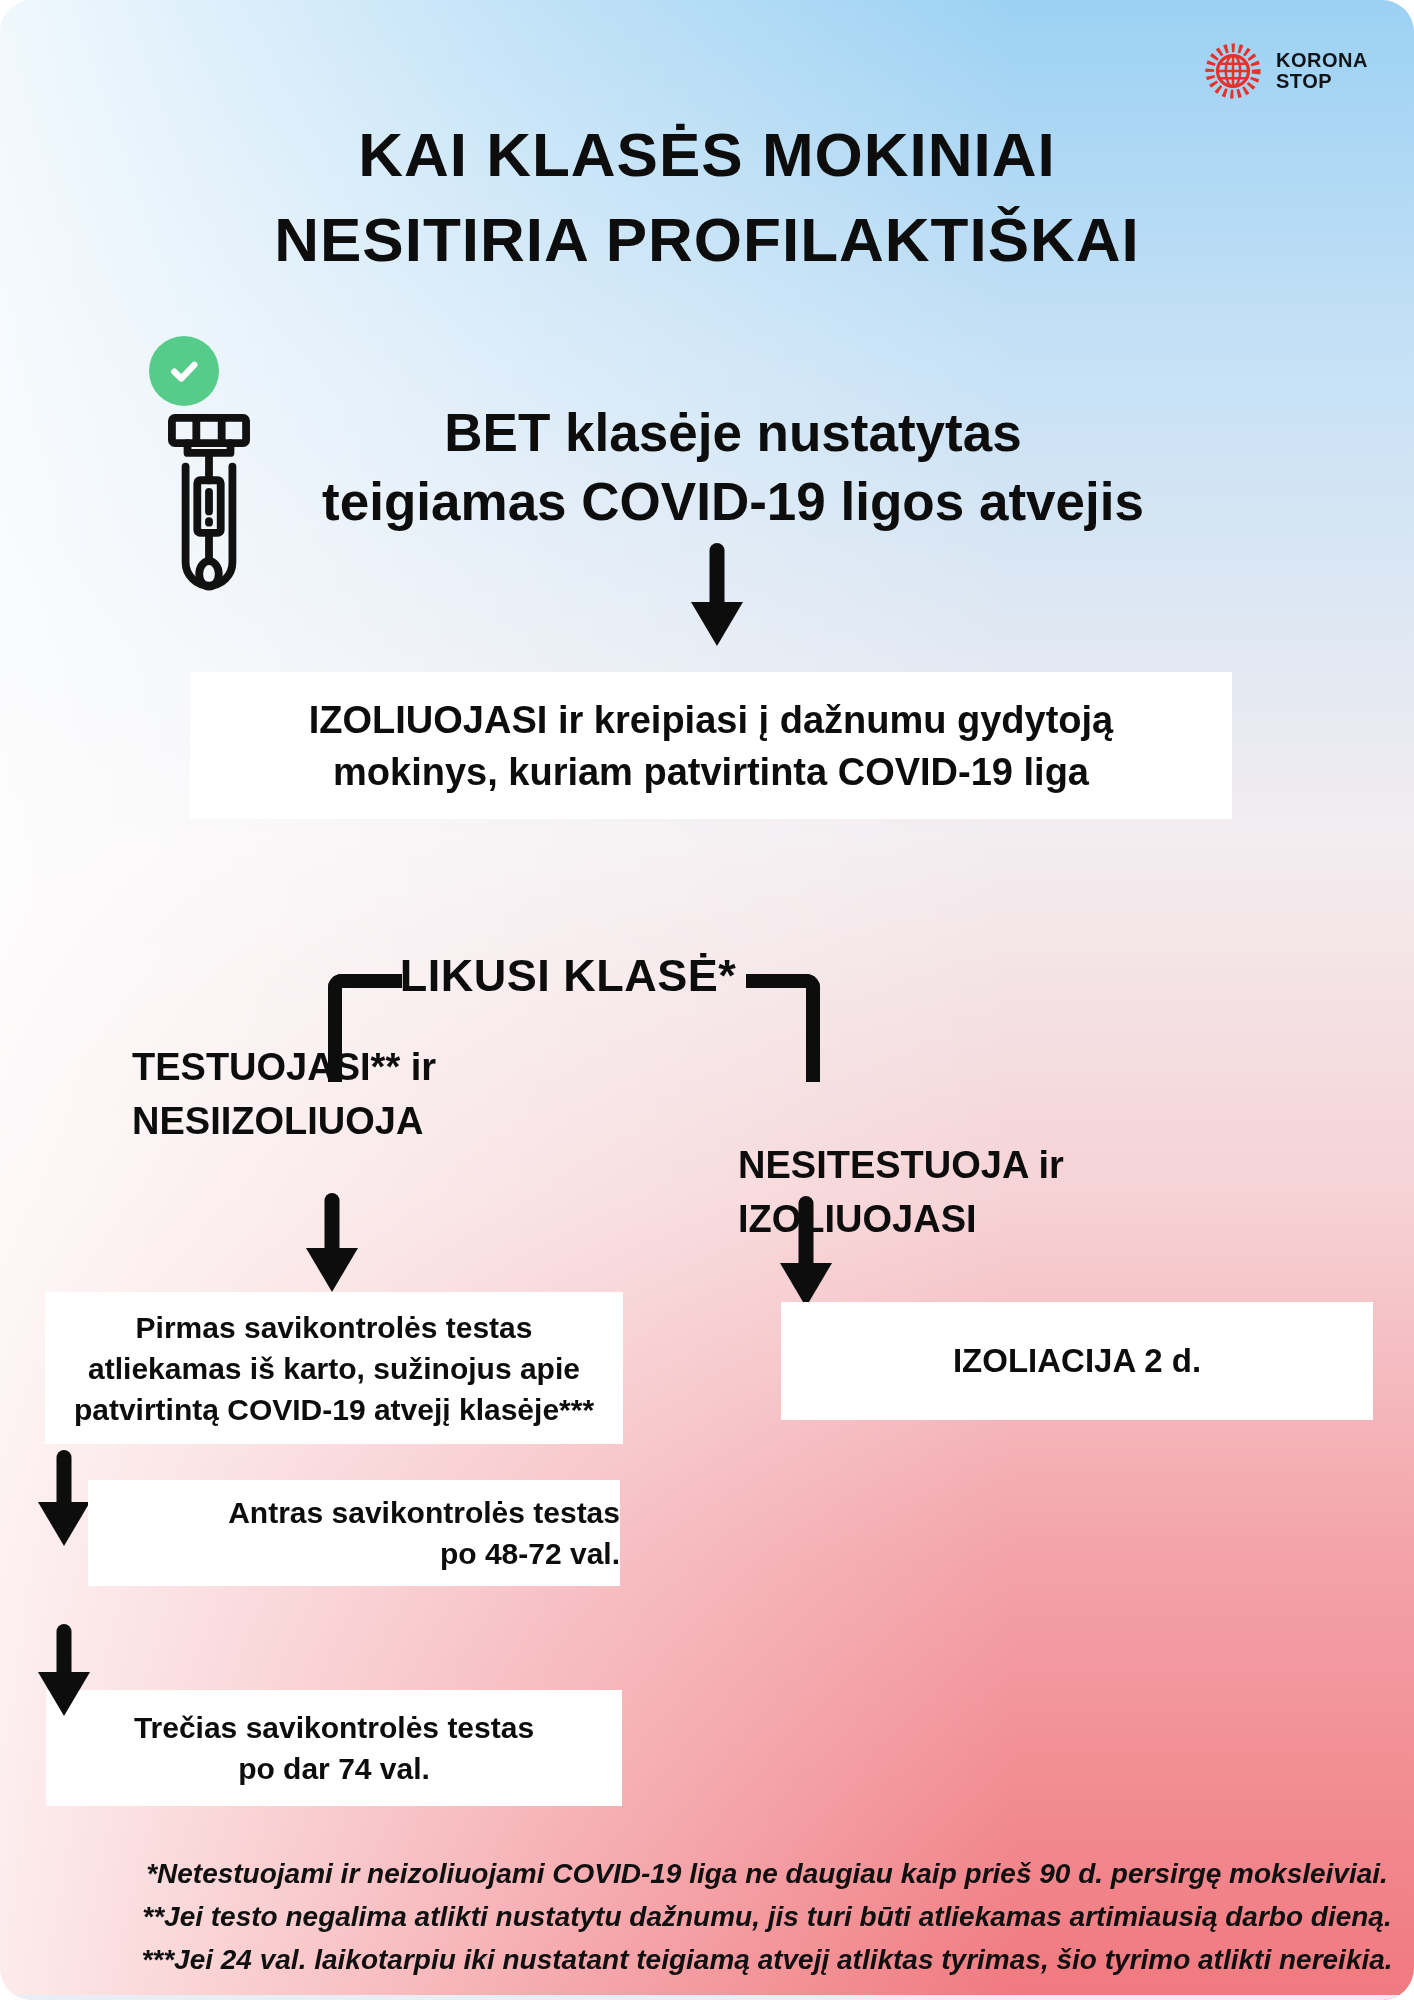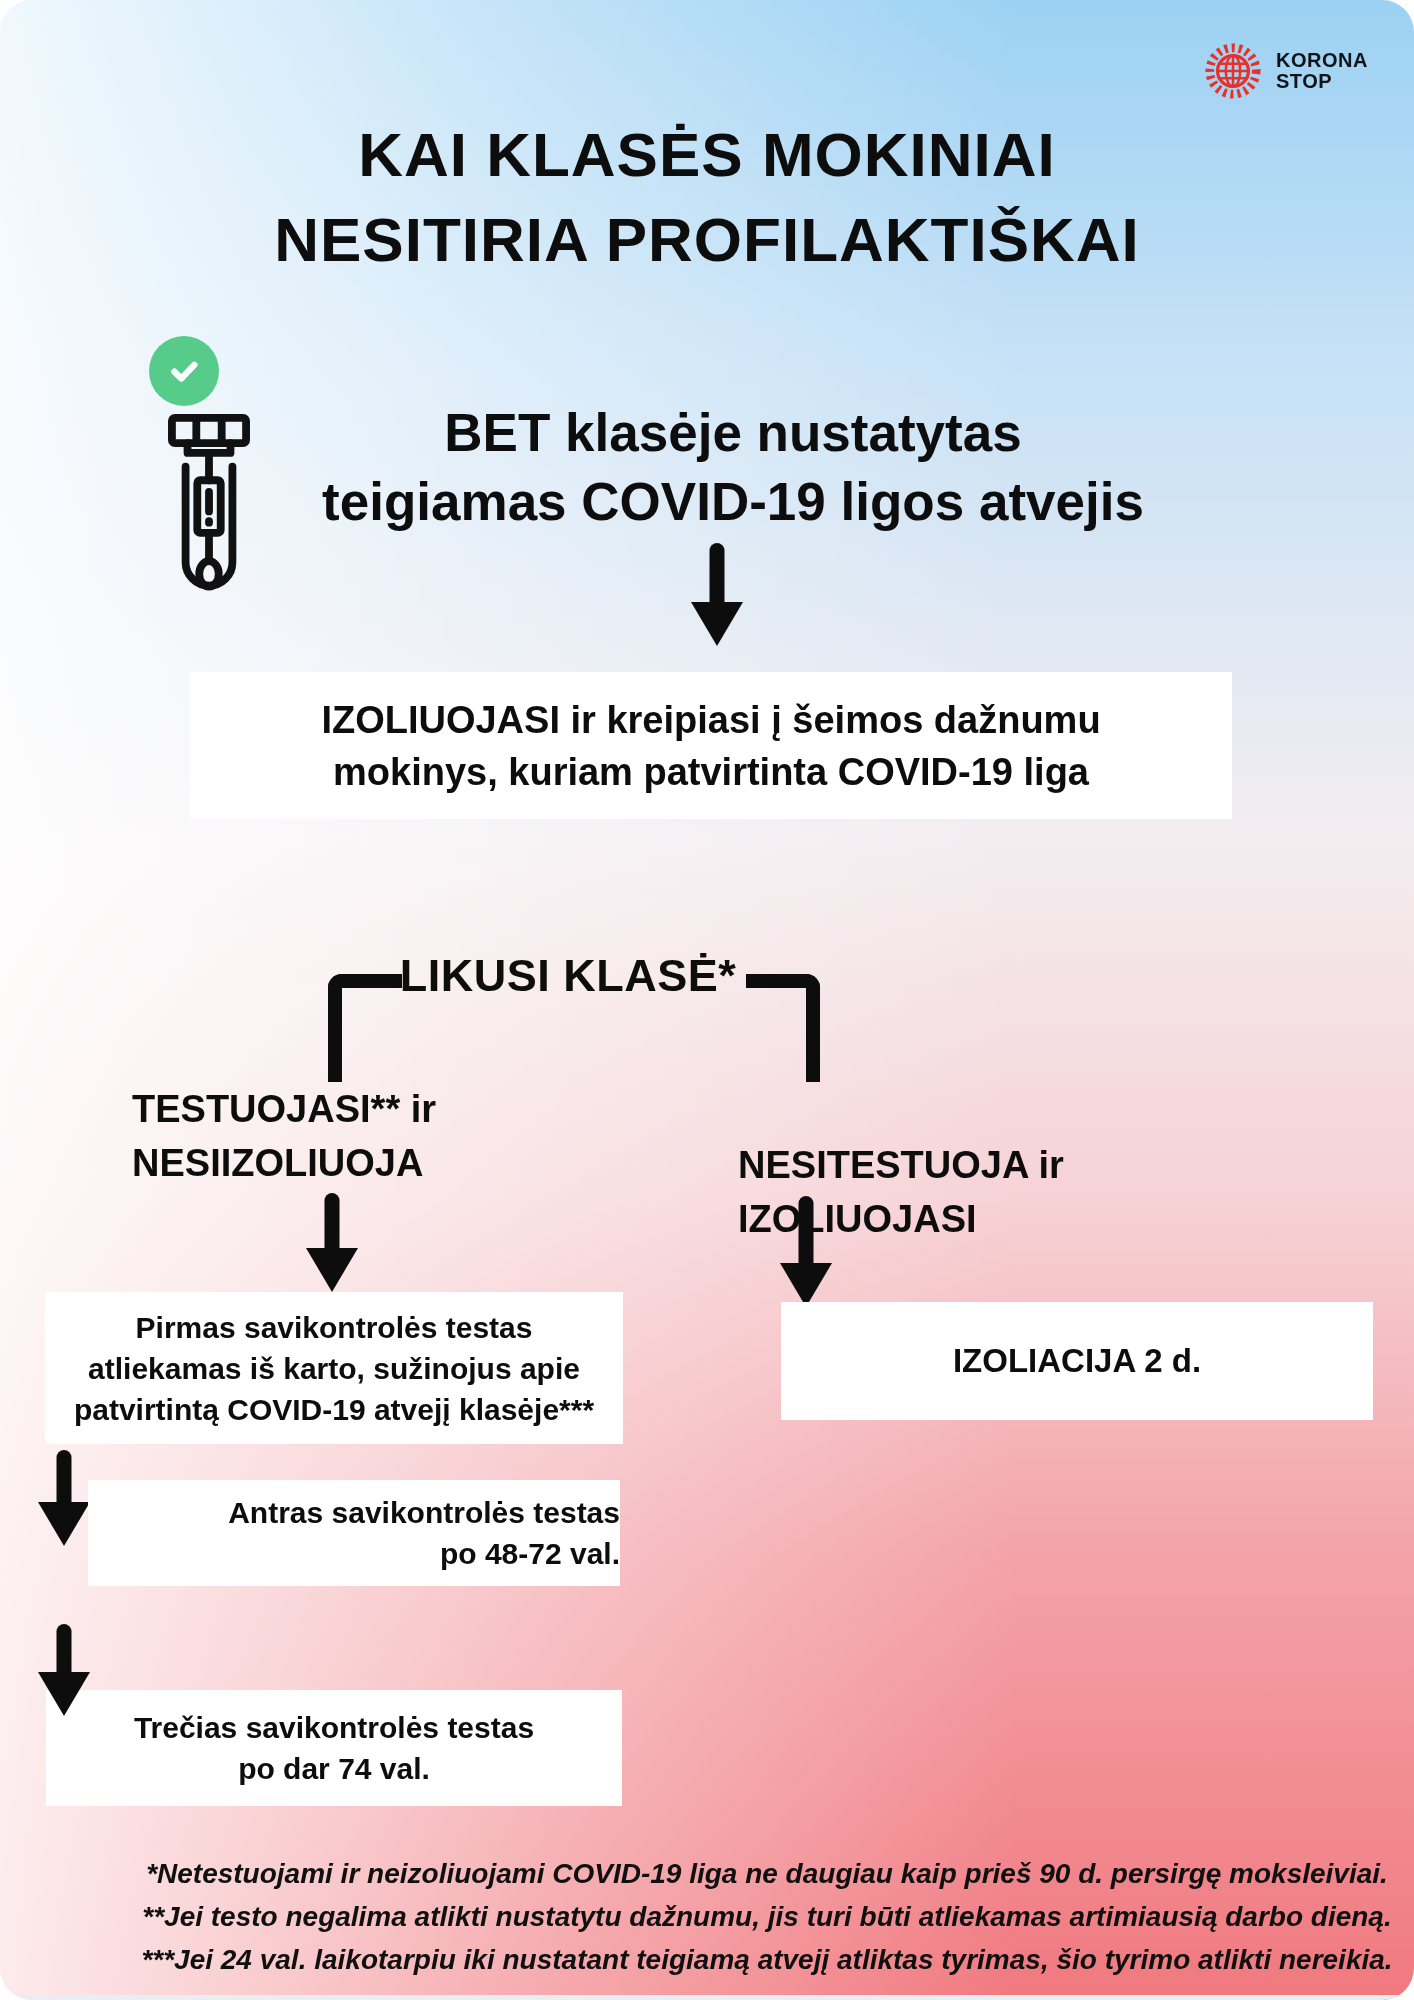--- a/index.html
+++ b/index.html
@@ -60,21 +60,21 @@
   .split-label{left:372px;top:950px;width:392px;text-align:center;
                font-weight:800;font-size:45px;letter-spacing:.5px;color:#0d0d0d;}
   .bracket{width:60px;height:94px;top:974px;}
   .bracket-left{left:328px;border-left:14px solid #0d0d0d;border-top:14px solid #0d0d0d;
                 border-top-left-radius:14px;}
   .bracket-right{left:746px;border-right:14px solid #0d0d0d;border-top:14px solid #0d0d0d;
                  border-top-right-radius:14px;}
 
   
   .branch-heading{font-weight:800;font-size:38px;line-height:54px;color:#0d0d0d;}
-  .branch-left{left:132px;top:1082px;width:320px;}
+  .branch-left{left:132px;top:1040px;width:320px;}
   .branch-right{left:738px;top:1138px;width:380px;}
 
   
   .footnotes{left:117px;top:1852px;width:1300px;text-align:center;
              font-style:italic;font-weight:700;font-size:28px;line-height:43px;color:#101010;}
 
   .bottom-strip{left:0;top:1995px;width:1414px;height:5px;background:#e9edf4;}
 </style>
 </head>
 <body>
@@ -131,21 +131,21 @@
     <div>BET klasėje nustatytas</div>
     <div>teigiamas COVID-19 ligos atvejis</div>
   </div>
 
   <div class="arrow arrow-main">
     <div class="shaft"></div>
       <div class="head"></div>
   </div>
 
   <div class="abs wbox isolate-box">
-    <div>IZOLIUOJASI ir kreipiasi į šeimos dažnumu</div>
+    <div>IZOLIUOJASI ir kreipiasi į dažnumu gydytoją</div>
     <div>mokinys, kuriam patvirtinta COVID-19 liga</div>
   </div>
 
   <div class="abs split-label">LIKUSI KLASĖ*</div>
   <div class="abs bracket bracket-left"></div>
   <div class="abs bracket bracket-right"></div>
 
   <div class="abs branch-heading branch-left">
     <div>TESTUOJASI** ir</div>
     <div>NESIIZOLIUOJA</div>

